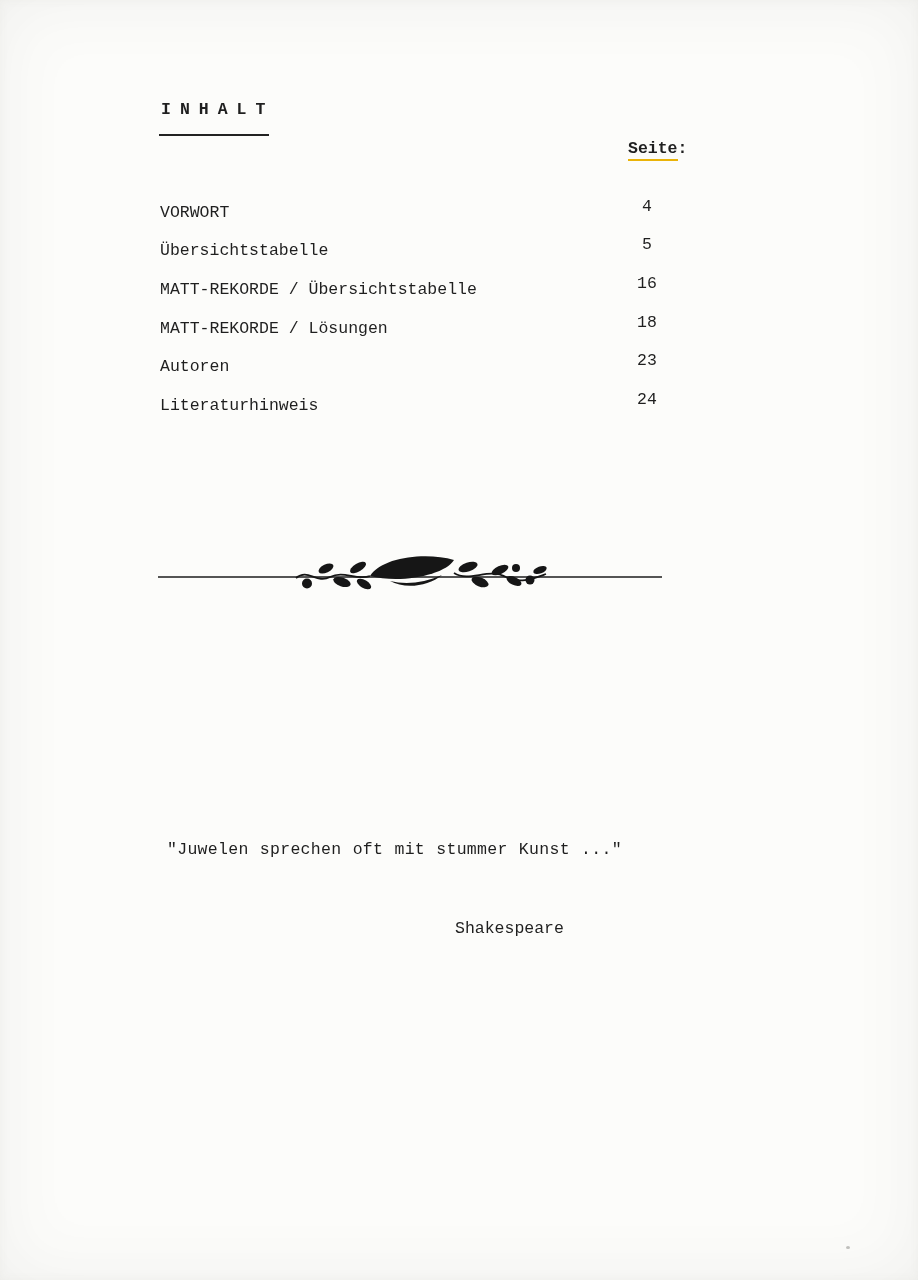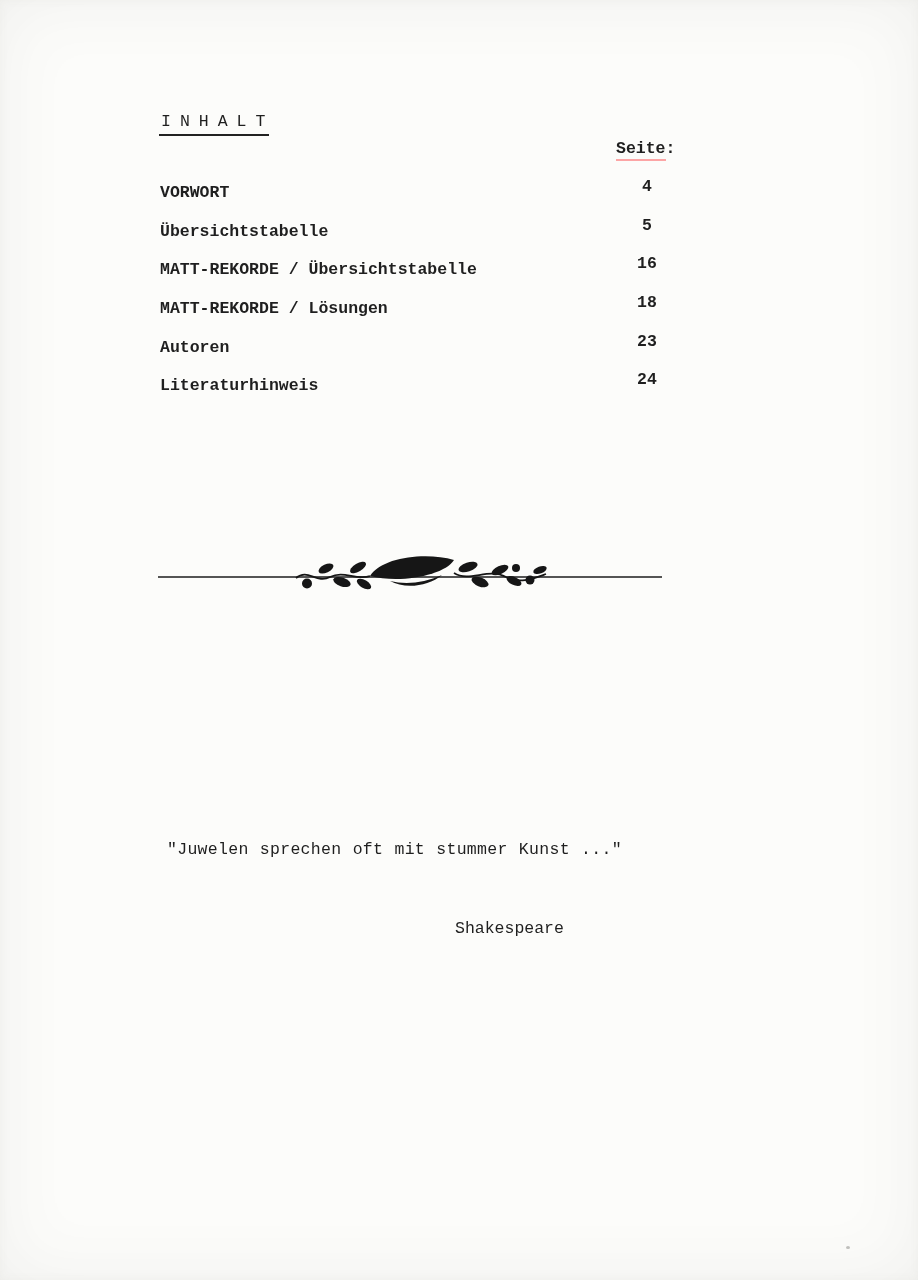--- a/index.html
+++ b/index.html
@@ -18,57 +18,57 @@
   
   .scan-vignette {
     position: absolute;
     inset: 0;
     box-shadow: inset 0 0 70px rgba(90,90,85,0.07), inset 0 0 10px rgba(90,90,85,0.05);
     pointer-events: none;
   }
   .doc-title {
     position: absolute;
     left: 161px;
-    top: 112px;
+    top: 100px;
     font-size: 16.5px;
     letter-spacing: 9px;
-    font-weight: normal;
+    font-weight: bold;
     white-space: nowrap;
   }
   .title-rule {
     position: absolute;
     left: 159px;
     top: 134px;
     width: 110px;
     height: 2px;
     background: #222;
   }
   .seite-header {
     position: absolute;
     left: 616px;
     top: 139px;
     font-size: 16.5px;
     font-weight: bold;
     white-space: nowrap;
   }
   .seite-header .underlined {
-    border-bottom: 2px solid #fca5a5;
+    border-bottom: 2px solid #eab308;
     padding-bottom: 1px;
+    margin-left: 12px;
   }
   .toc {
     position: absolute;
     left: 160px;
     top: 183px;
     width: 518px;
   }
   .toc-row {
     display: flex;
-    align-items: flex-start;
+    align-items: flex-end;
     height: 38.7px;
-    font-weight: bold;
   }
   .toc-label {
     font-size: 16.5px;
     white-space: nowrap;
   }
   .toc-spacer { flex: 1; }
   .toc-page {
     width: 62px;
     text-align: center;
     font-size: 16.5px;

